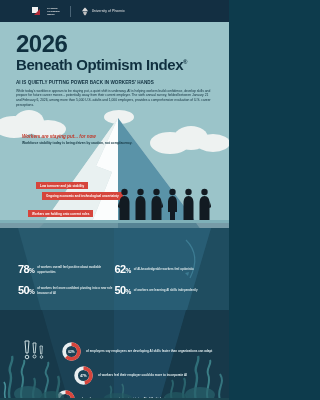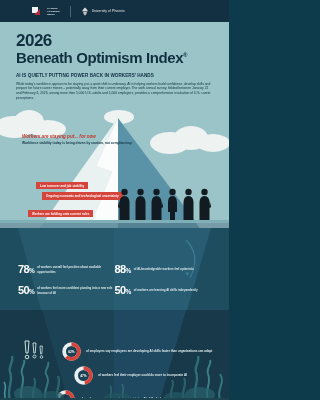--- a/index.html
+++ b/index.html
@@ -26,21 +26,21 @@
   .divider-v { width:1px; height:11px; background:#4a6476; margin:0 4px; flex:none;}
   .uop { display:flex; align-items:center; gap:3px; }
   .uop-mark { width:8px; height:9px; flex:none; }
   .uop-text { font-size:3.3px; color:#eaeaea; letter-spacing:.1px; white-space:nowrap;}
 
   
   .hero {
     position:absolute; top:22px; left:0; width:229px; height:95px;
     background:#9bc4c9; padding:10px 16px 0 16px;
   }
-  .year { font-size:17px; font-weight:bold; color:#10303f; letter-spacing:-.5px;
+  .year { font-size:24px; font-weight:bold; color:#10303f; letter-spacing:-.5px;
     line-height:1; }
   .maintitle { font-size:15px; font-weight:bold; color:#10303f; letter-spacing:-.4px;
     line-height:1.1; margin-top:1px; }
   .maintitle sup { font-size:6px; vertical-align:super; }
   .subhead { font-size:4.6px; font-weight:bold; color:#10303f; margin-top:6px;
     letter-spacing:.05px; }
   .body-copy { font-size:3.3px; line-height:1.5; color:#0f2e3c; margin-top:4px;
     max-width:198px; }
 
   
@@ -205,21 +205,21 @@
     </svg>
     <div class="b-title">Beneath the surface, workers are gaining ground</div>
     <div class="b-sub">While today's workforce appears to be staying put, a quiet shift is underway. AI is helping workers build confidence, develop skills and prepare for future career moves – potentially away from their current employer.</div>
 
     <div class="stats">
       <div class="stat">
         <div class="num"><span>78</span><span class="pct">%</span></div>
         <div class="txt">of workers overall feel positive about available opportunities</div>
       </div>
       <div class="stat">
-        <div class="num"><span>88</span><span class="pct">%</span></div>
+        <div class="num"><span>62</span><span class="pct">%</span></div>
         <div class="txt">of AI-knowledgeable workers feel optimistic</div>
       </div>
       <div class="stat">
         <div class="num"><span>50</span><span class="pct">%</span></div>
         <div class="txt">of workers feel more confident pivoting into a new role because of AI</div>
       </div>
       <div class="stat">
         <div class="num"><span>50</span><span class="pct">%</span></div>
         <div class="txt">of workers are learning AI skills independently</div>
       </div>

